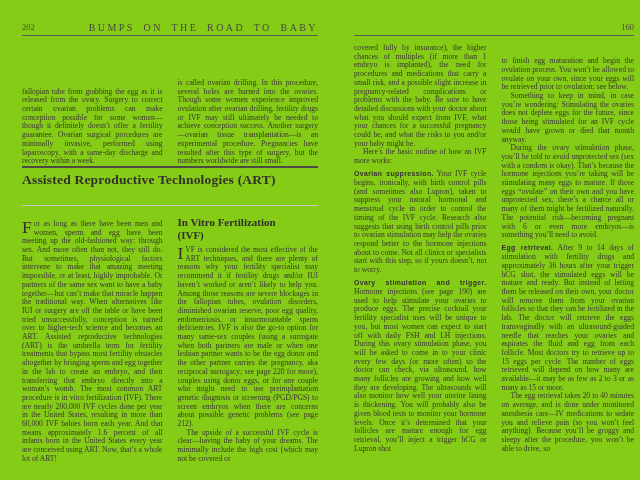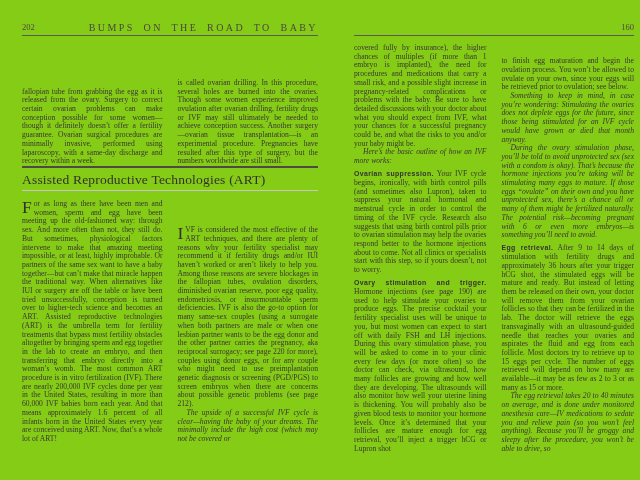--- a/index.html
+++ b/index.html
@@ -21,34 +21,34 @@
   }
   .runhead .pgnum-left  { position: absolute; left: 0; top: 2px; }
   .runhead .pgnum-right { position: absolute; right: 0; top: 2px; }
   .headrule { border-top: 1px solid #5c5955; margin: 3px 0 8px 0; }
 
   .twocol { display: flex; align-items: flex-end; }
   .col { flex: 1 1 0; min-width: 0; }
   .coldiv { width: 0; border-left: 1px dotted #aeaca8; margin: 1px 7px 1px 7px; }
 
   p { margin: 0; text-align: justify; font-size: 7.6px; line-height: 8.7px; }
-  .indent { text-indent: 9px; font-style: italic; }
+  .indent { text-indent: 9px; }
   .step { margin-top: 4.5px; }
   .steplabel {
     font-family: "Liberation Sans", "DejaVu Sans", sans-serif;
     font-weight: bold; font-size: 6.9px; letter-spacing: 0.4px; color: #353230;
   }
 
   .top-section { height: 122px; overflow: hidden; }
 
   .art-headblock { margin: 0 0 9px 0; }
   .thickrule { border-top: 2.5px solid #4d4a46; }
   .art-title {
-    margin: 4px 0 3px 0; font-size: 13.5px; line-height: 15px;
-    font-weight: normal; letter-spacing: 0.2px; color: #33302c;
+    margin: 4px 0 18px 0; font-size: 13.5px; line-height: 15px;
+    font-weight: bold; letter-spacing: 0.2px; color: #33302c;
   }
   .thinrule { border-top: 1px solid #c9c7c2; }
 
   .subhead {
     margin: 1px 0 5px 0; font-size: 11px; line-height: 12.5px;
     font-weight: bold; color: #33302c; width: 110px;
   }
 
   .dropcap {
     float: left; font-size: 17.5px; line-height: 14.5px;
@@ -82,20 +82,21 @@
       <div class="art-title">Assisted Reproductive Technologies (ART)</div>
       <div class="thinrule"></div>
     </div>
 
     <div class="twocol">
       <div class="col">
         <p><span class="dropcap">F</span><span>or as long as there have been men and women, sperm and egg have been meeting up the old-fashioned way: through sex. And more often than not, they still do. But sometimes, physiological factors intervene to make that amazing meeting impossible, or at least, highly improbable. Or partners of the same sex want to have a baby together—but can’t make that miracle happen the traditional way. When alternatives like IUI or surgery are off the table or have been tried unsuccessfully, conception is turned over to higher-tech science and becomes an ART. Assisted reproductive technologies (ART) is the umbrella term for fertility treatments that bypass most fertility obstacles altogether by bringing sperm and egg together in the lab to create an embryo, and then transferring that embryo directly into a woman’s womb. The most common ART procedure is in vitro fertilization (IVF). There are nearly 200,000 IVF cycles done per year in the United States, resulting in more than 60,000 IVF babies born each year. And that means approximately 1.6 percent of all infants born in the United States every year are conceived using ART. Now, that’s a whole lot of ART!</span></p>
       </div>
       <div class="coldiv"></div>
       <div class="col">
+        <div class="subhead">In Vitro Fertilization (IVF)</div>
         <p><span class="dropcap">I</span><span>VF is considered the most effective of the ART techniques, and there are plenty of reasons why your fertility specialist may recommend it if fertility drugs and/or IUI haven’t worked or aren’t likely to help you. Among those reasons are severe blockages in the fallopian tubes, ovulation disorders, diminished ovarian reserve, poor egg quality, endometriosis, or insurmountable sperm deficiencies. IVF is also the go-to option for many same-sex couples (using a surrogate when both partners are male or when one lesbian partner wants to be the egg donor and the other partner carries the pregnancy, aka reciprocal surrogacy; see page 220 for more), couples using donor eggs, or for any couple who might need to use preimplantation genetic diagnosis or screening (PGD/PGS) to screen embryos when there are concerns about possible genetic problems (see page 212).</span></p>
         <p class="indent">The upside of a successful IVF cycle is clear—having the baby of your dreams. The minimally include the high cost (which may not be covered or</p>
       </div>
     </div>
   </div>
 
   <div class="page page-right">
     <div class="runhead">
       <span class="pgnum-right">160</span>
     </div>

